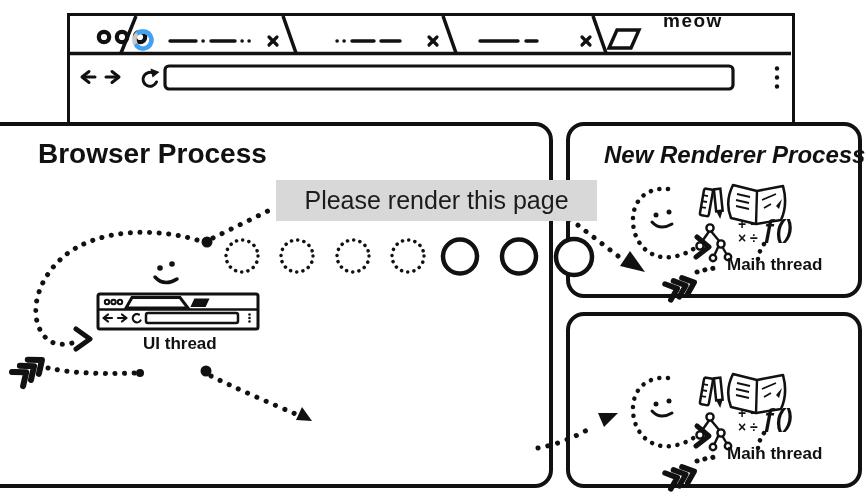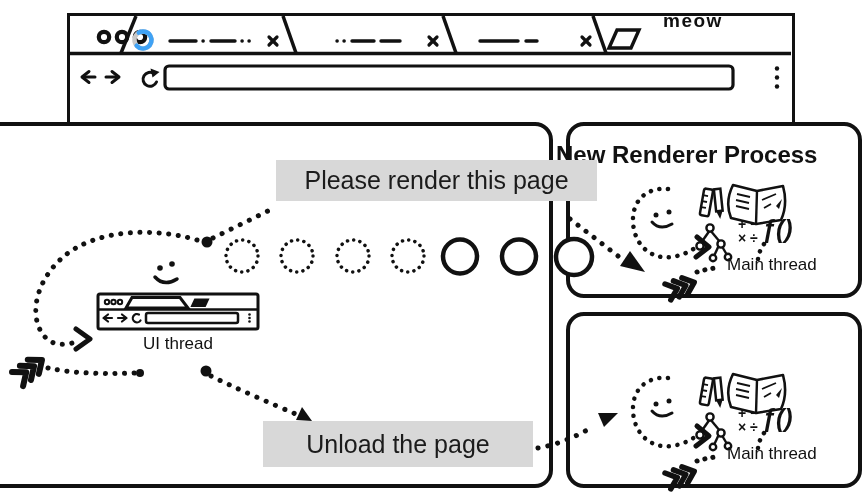--- a/index.html
+++ b/index.html
@@ -31,34 +31,34 @@
   
   .procbox{
     position:absolute;background:#fff;border:4px solid var(--ink);
     border-radius:18px;box-sizing:border-box;z-index:2;
   }
   .box-browser{left:-22px;top:122px;width:575px;height:366px;}
   .box-new{left:566px;top:122px;width:296px;height:176px;}
   .box-old{left:566px;top:312px;width:296px;height:176px;}
   .ptitle{position:absolute;font-weight:bold;z-index:4;white-space:nowrap;}
   .t-browser{left:38px;top:138px;font-size:28px;}
-  .t-new{left:556px;top:141px;font-size:24px;}
+  .t-new{left:604px;top:141px;font-size:24px;font-style:italic;}
   .t-old{left:582px;top:329px;font-size:24px;}
   
   .overlay{position:absolute;left:0;top:0;z-index:3;pointer-events:none;}
   
   .msg{
     position:absolute;background:var(--label-bg);color:#1b1b1b;
     display:flex;align-items:center;justify-content:center;
     font-size:25px;z-index:4;white-space:nowrap;
   }
-  .msg-please{left:276px;top:160px;width:321px;height:41px;}
+  .msg-please{left:276px;top:180px;width:321px;height:41px;}
   .msg-unload{left:263px;top:421px;width:270px;height:46px;}
   
-  .threadlbl{position:absolute;font-size:17px;font-weight:normal;z-index:4;white-space:nowrap;}
+  .threadlbl{position:absolute;font-size:17px;font-weight:bold;z-index:4;white-space:nowrap;}
   .l-ui{left:135px;top:334px;margin-left:8px;}
   .l-main-new{left:727px;top:255px;}
   .l-main-old{left:727px;top:444px;}
 </style>
 </head>
 <body>
 
 <div class="canvas">
 
   <div class="window">
@@ -139,20 +139,21 @@
           <circle cx="707" cy="70.5" r="2.2"></circle>
       </g>
     </svg>
   </div>
   <div class="brand">meow</div>
 
   <div class="procbox box-browser"></div>
   <div class="procbox box-new"></div>
   <div class="procbox box-old"></div>
 
+  <div class="ptitle t-browser">Browser Process</div>
   <div class="ptitle t-new">New Renderer Process</div>
 
   <svg class="overlay" width="865" height="504" viewBox="0 0 865 504" fill="none" stroke="#111">
 
     <path d="M206,243 C160,226 95,228 62,258 C35,282 28,318 45,337 C53,346 66,346 78,341" stroke-width="5" stroke-linecap="round" stroke-dasharray="0.1 9.5"></path>
     <polyline points="76,329 90,339 76,349" stroke-width="5" stroke-linecap="round" stroke-linejoin="round"></polyline>
 
     <g transform="translate(12,372) rotate(-38)" stroke-width="6" stroke-linecap="round" stroke-linejoin="round">
       <polyline points="0,0 11,9 0,18"></polyline>
         <polyline points="10,0 21,9 10,18"></polyline>
@@ -309,19 +310,18 @@
         <circle cx="728" cy="257" r="3.2" fill="#fff"></circle>
       </g>
       <text x="738" y="229" font-size="14" font-weight="bold" fill="#111" stroke="none">+ −</text>
       <text x="738" y="243" font-size="14" font-weight="bold" fill="#111" stroke="none">× ÷</text>
       <text x="762" y="238" font-size="25" font-style="italic" font-weight="bold" fill="#111" stroke="none">ƒ()</text>
       <path d="M764,244 Q757,254 758,264" stroke-width="4.5" stroke-linecap="round" stroke-dasharray="0.1 8"></path>
     </g>
   </svg>
 
   <div class="msg msg-please">Please render this page</div>
-  <div class="msg msg-unload">Unload the page</div>
 
   <div class="threadlbl l-ui">UI thread</div>
   <div class="threadlbl l-main-new">Main thread</div>
   <div class="threadlbl l-main-old">Main thread</div>
 
 </div>
 
 </body></html>

